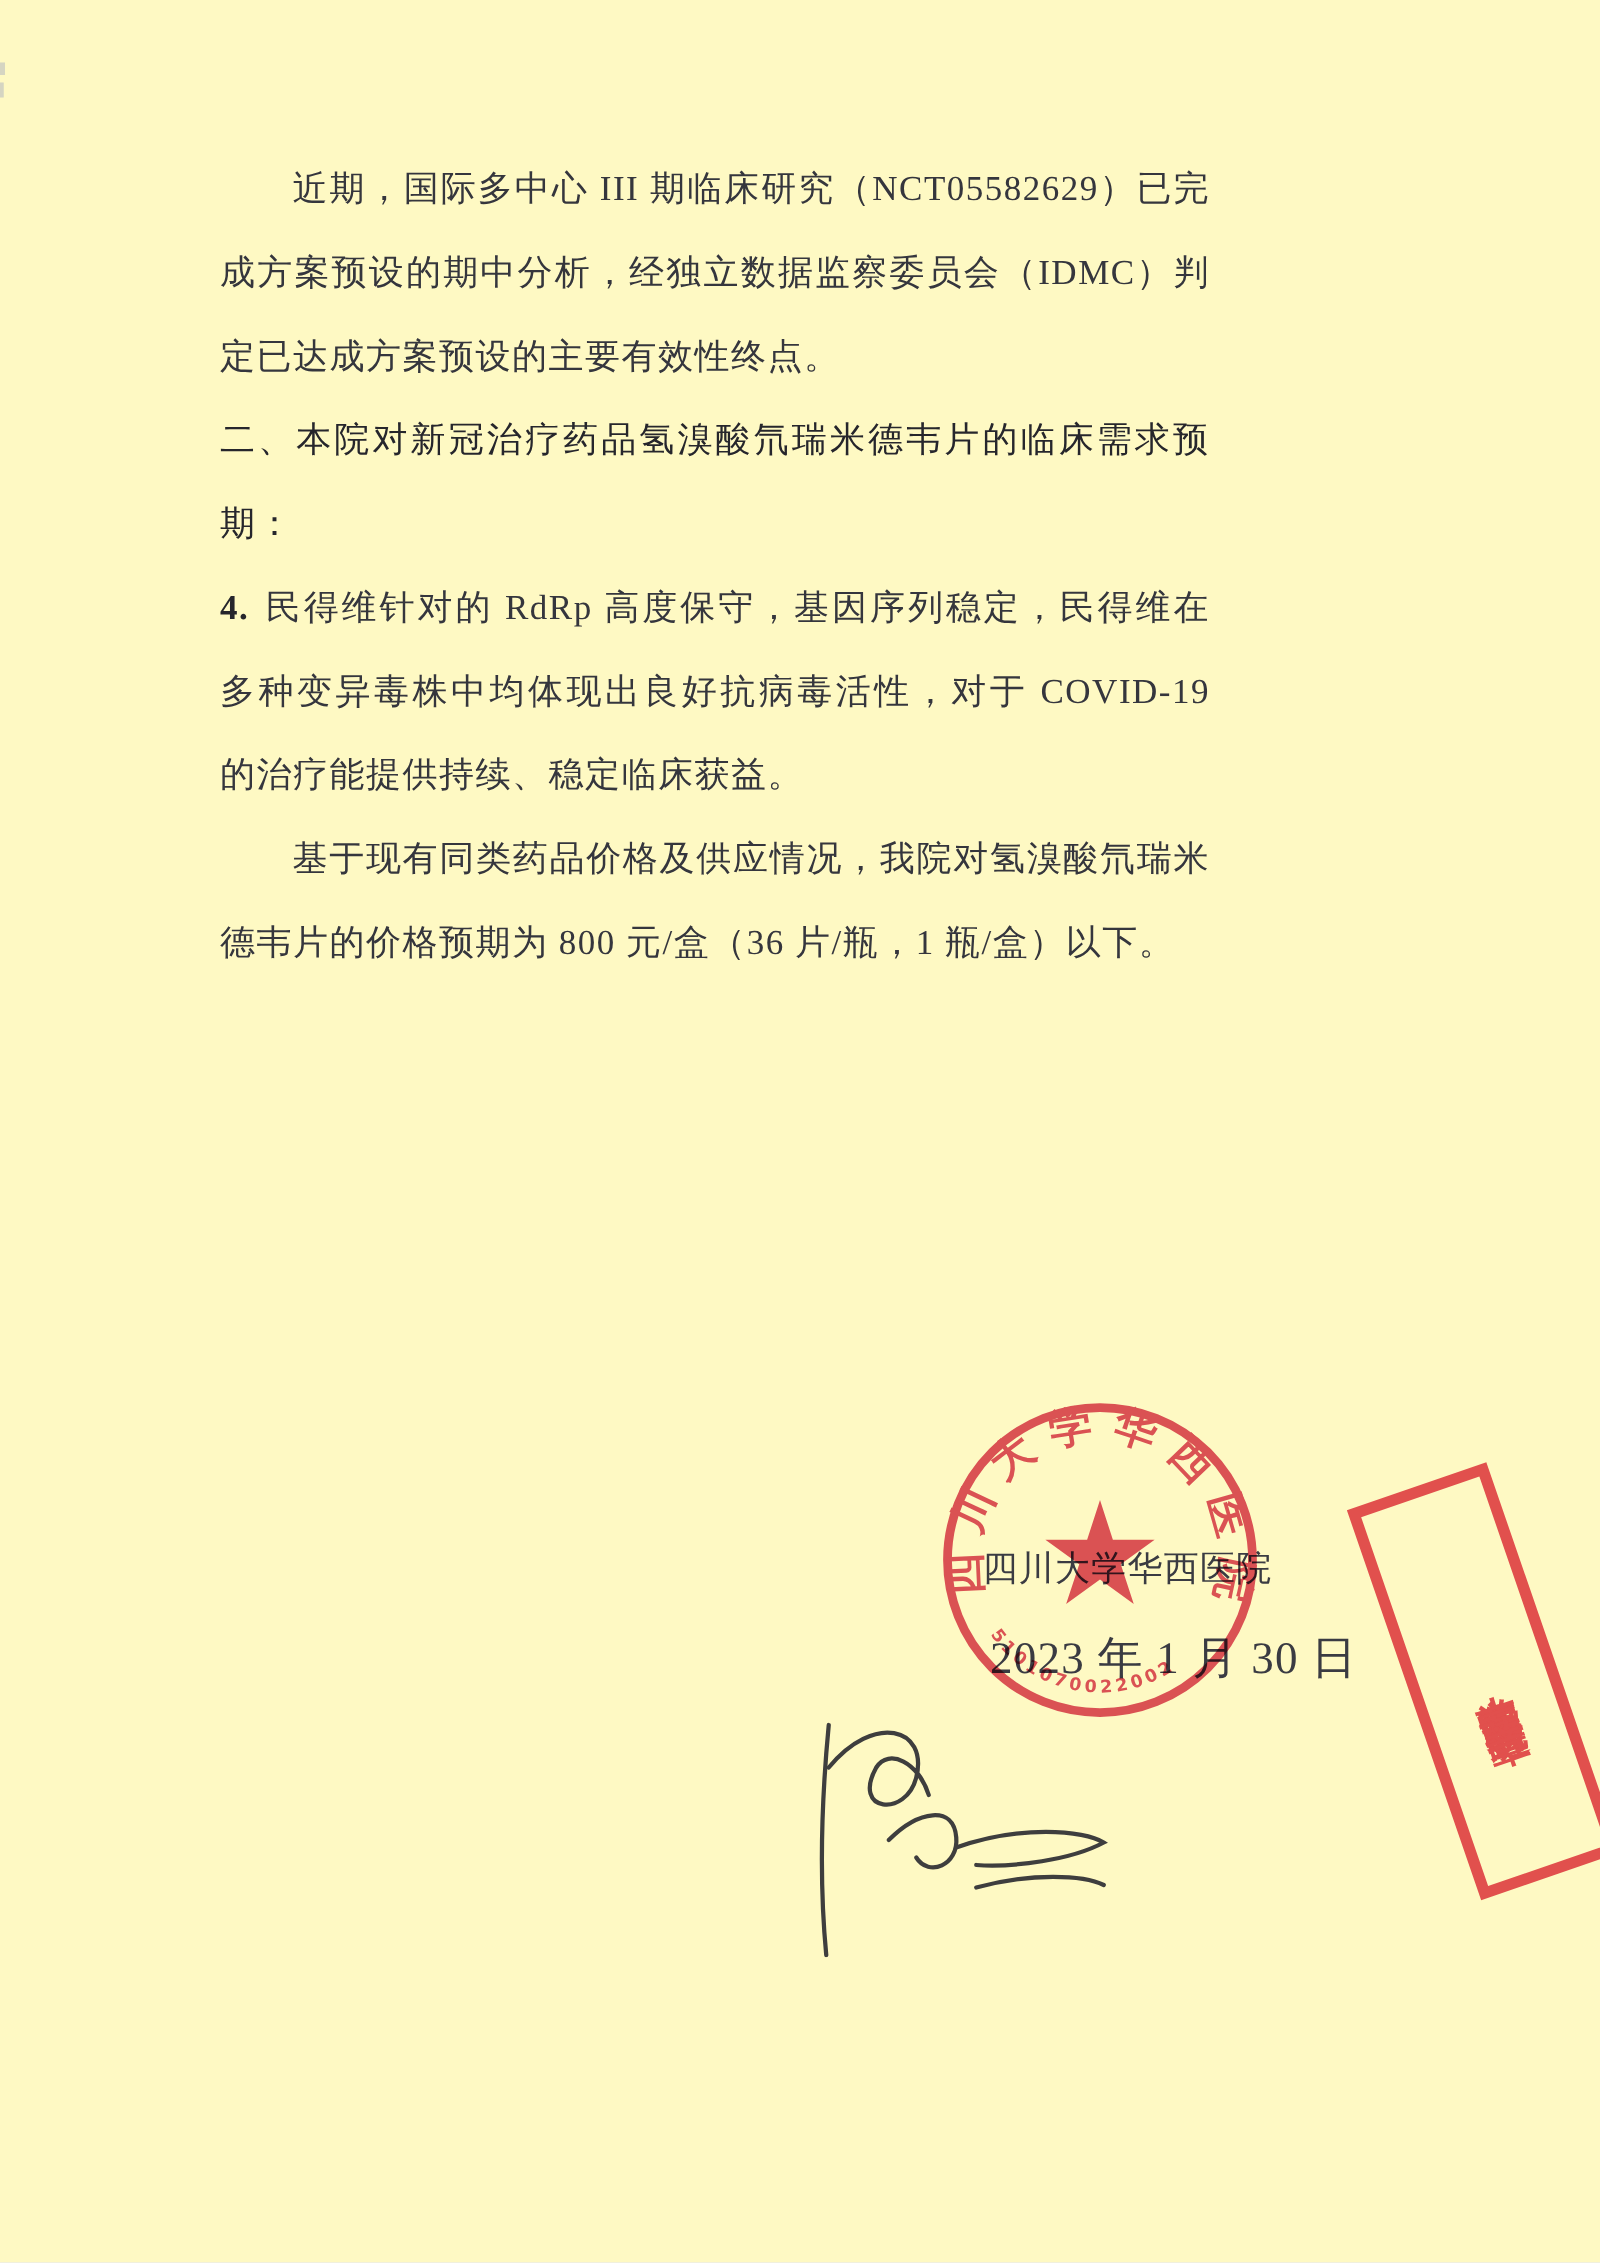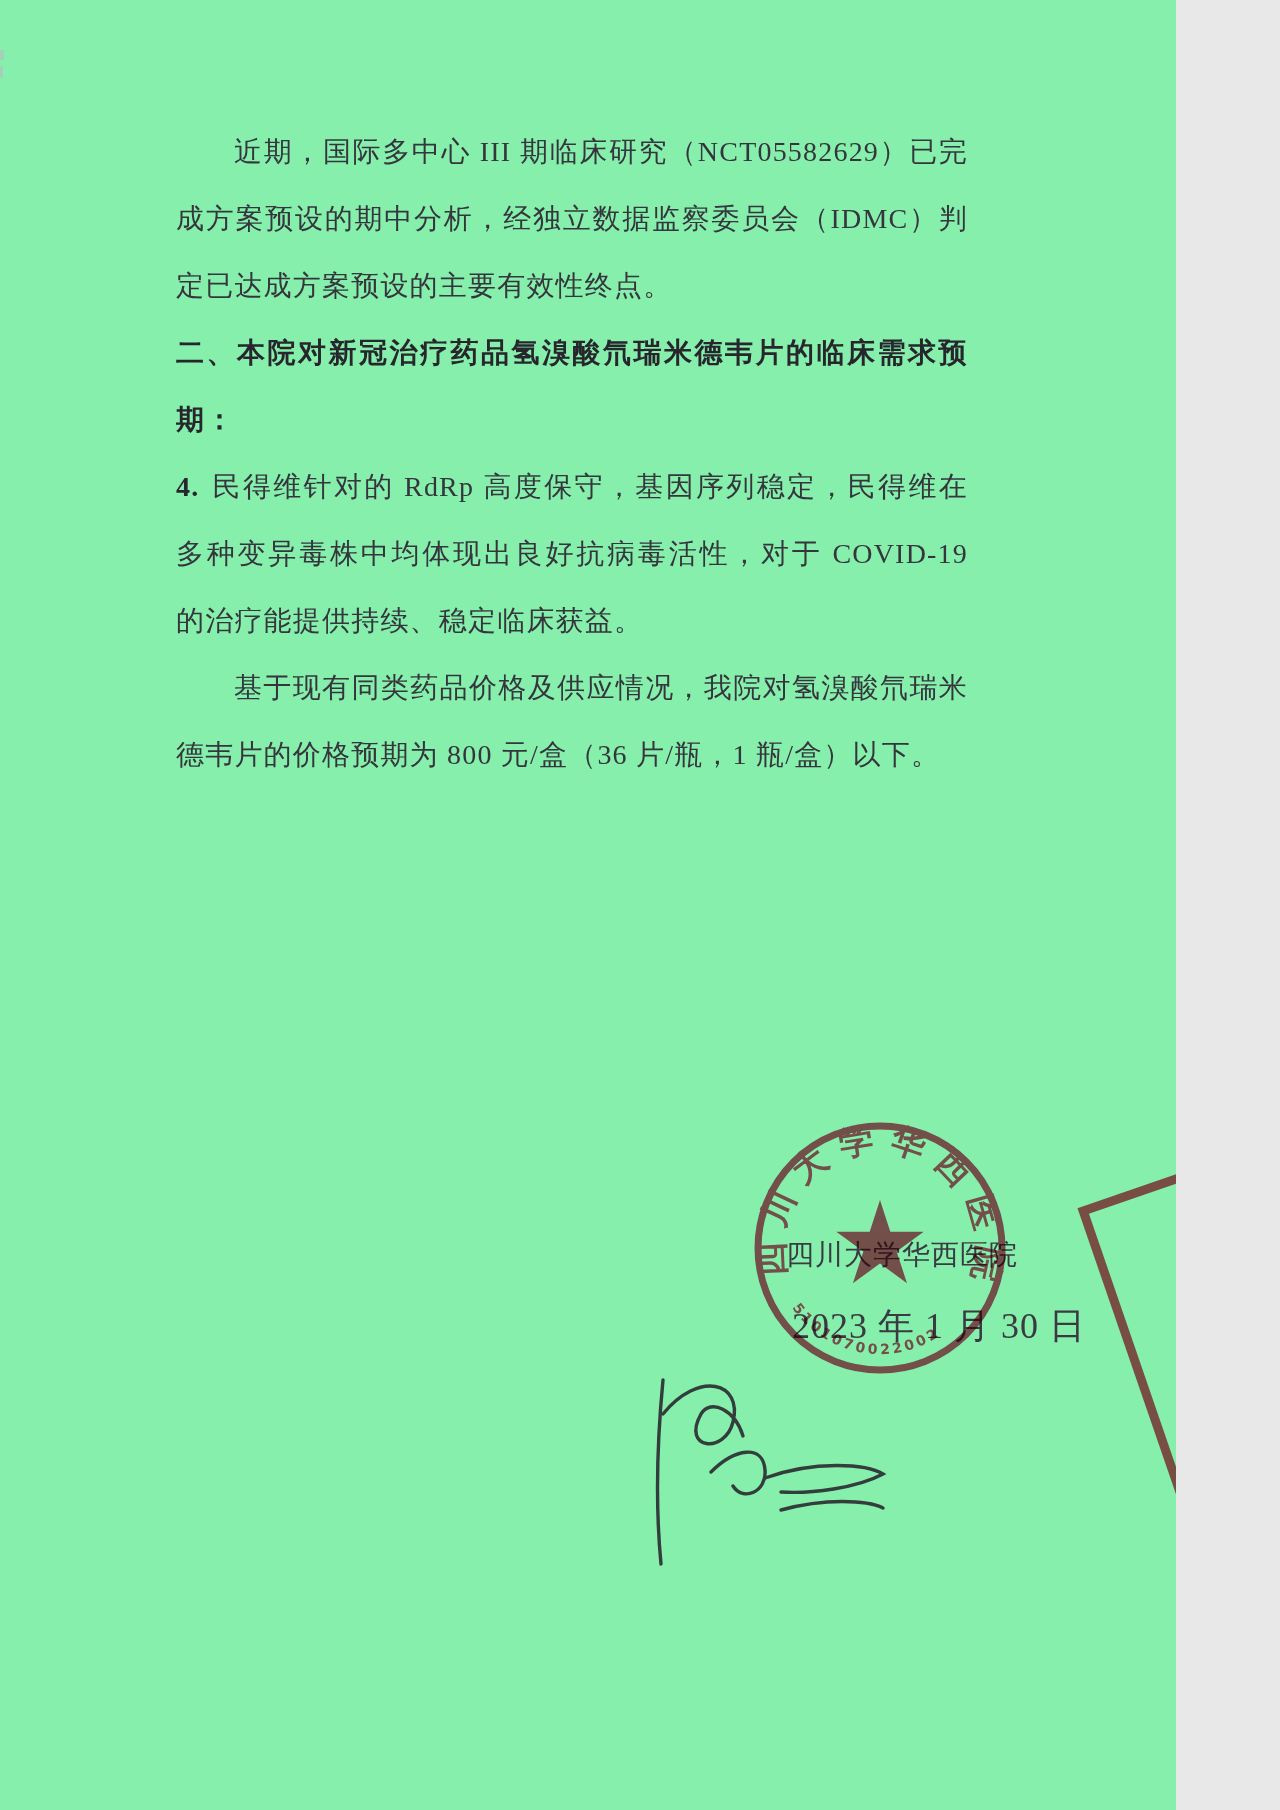--- a/index.html
+++ b/index.html
@@ -1,33 +1,33 @@
 <!DOCTYPE html>
 <html><head>
 <meta charset="utf-8">
 <style>
   html,body{margin:0;padding:0;background:#e8e8e8;}
   .page{
     position:relative;
-    width:1176px;height:1810px;
-    background:#86efac;
+    width:1280px;height:1810px;
+    background:#fef9c3;
     overflow:hidden;
     font-family:"Liberation Serif","DejaVu Serif",serif;
   }
   
   .doc{
     position:absolute;left:176px;top:118px;width:792px;
     color:#35363d;
     font-size:28px;line-height:67px;
     text-align:justify;
     letter-spacing:1.2px;
   }
   .para{margin:0;}
   .para.indent{text-indent:58px;}
-  .para.heading{font-weight:bold;color:#26262c;letter-spacing:1.6px;}
+  .para.heading{font-weight:normal;color:#26262c;letter-spacing:1.6px;}
   .num{font-weight:bold;color:#26262c;margin-right:12px;}
 
   
   .seal{
     position:absolute;left:748px;top:1116px;width:264px;height:264px;
     opacity:.88;mix-blend-mode:multiply;
   }
   
   .sig-org{
     position:absolute;left:786px;top:1236px;

